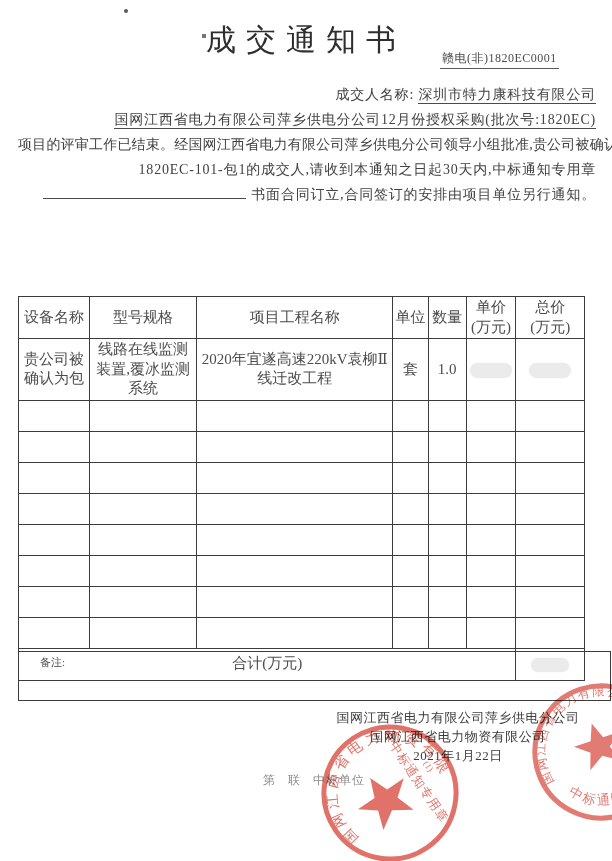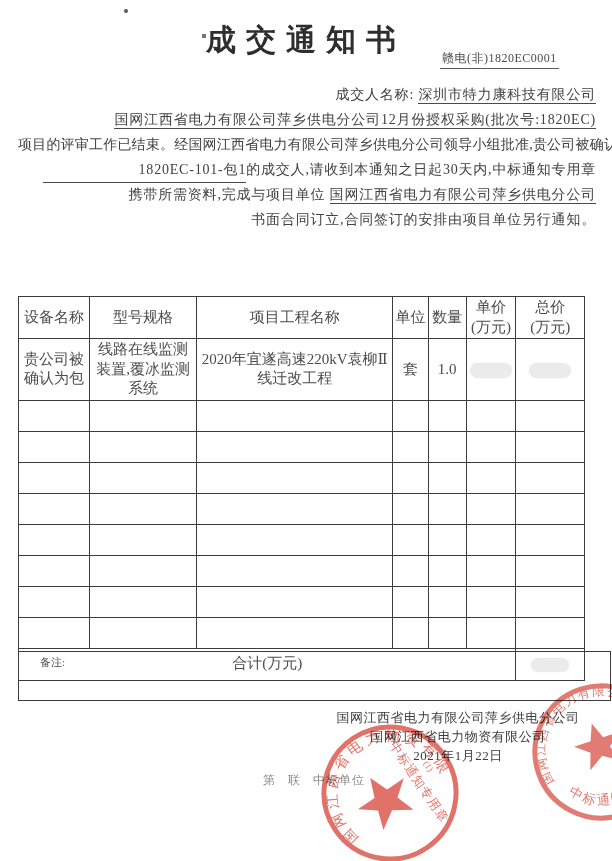--- a/index.html
+++ b/index.html
@@ -5,31 +5,31 @@
   * { margin:0; padding:0; box-sizing:border-box; }
   html,body { background:#ffffff; }
   .page {
     position:relative; width:612px; height:861px; margin:0 auto;
     background:#ffffff; overflow:hidden;
     font-family:"Liberation Serif","DejaVu Serif",serif;
     color:#3f3f3f;
   }
   .title {
     position:absolute; top:20px; left:0; width:100%;
-    text-align:center; font-size:30px; font-weight:bold; color:#2e2e2e;
+    text-align:center; font-size:30px; font-weight:normal; color:#2e2e2e;
     letter-spacing:10px;
   }
   .doc-number {
     position:absolute; top:50px; left:440px; font-size:12px; color:#4a4a4a;
     border-bottom:1px solid #5a5a5a; padding:0 2px 1px 2px; letter-spacing:.5px;
   }
   .para { position:absolute; top:84px; left:18px; width:578px; font-size:14px; color:#424242; }
   .para .line { height:25px; line-height:22px; white-space:nowrap; letter-spacing:.8px;text-align:right; }
   .u { border-bottom:1px solid #4a4a4a; padding-bottom:1px; }
-  .u-fill { display:inline-block; width:203px; border-bottom:1px solid #4a4a4a; padding-bottom:1px; }
+  .u-fill { display:inline-block; width:203px; border-bottom:1px solid #4a4a4a; padding-bottom:17px; }
   .speck-dot { position:absolute; left:124px; top:9px; width:4px; height:4px; background:#2f2f2f; border-radius:50%; opacity:.8; }
   .speck-sq  { position:absolute; left:202px; top:34px; width:4px; height:4px; background:#3a3a3a; opacity:.7; }
 
   table.main {
     position:absolute; top:296px; left:18px; width:567px;
     border-collapse:collapse; table-layout:fixed;
     font-size:15px; color:#4c4c4c;
   }
   table.main th, table.main td {
     border:1px solid #3c3c3c; text-align:center; vertical-align:middle;
@@ -74,21 +74,20 @@
   <div class="speck-sq"></div>
 
   <div class="title">成交通知书</div>
   <div class="doc-number">赣电(非)1820EC0001</div>
 
   <div class="para">
     <div class="line"><span>成交人名称: </span><span class="u">深圳市特力康科技有限公司</span></div>
     <div class="line"><span class="u">国网江西省电力有限公司萍乡供电分公司12月份授权采购(批次号:1820EC)</span></div>
     <div class="line" style="letter-spacing:.2px;">项目的评审工作已结束。经国网江西省电力有限公司萍乡供电分公司领导小组批准,贵公司被确认为包</div>
     <div class="line"><span class="u-fill">1820EC-101-包1</span><span>的成交人,请收到本通知之日起30天内,中标通知专用章</span></div>
-    <div class="line"><span>携带所需资料,完成与项目单位 </span><span class="u">国网江西省电力有限公司萍乡供电分公司</span></div>
     <div class="line">书面合同订立,合同签订的安排由项目单位另行通知。</div>
   </div>
 
   <table class="main">
     <colgroup>
       <col style="width:12.5%">
         <col style="width:19%">
         <col style="width:34.6%">
       <col style="width:6.3%">
         <col style="width:6.7%">

